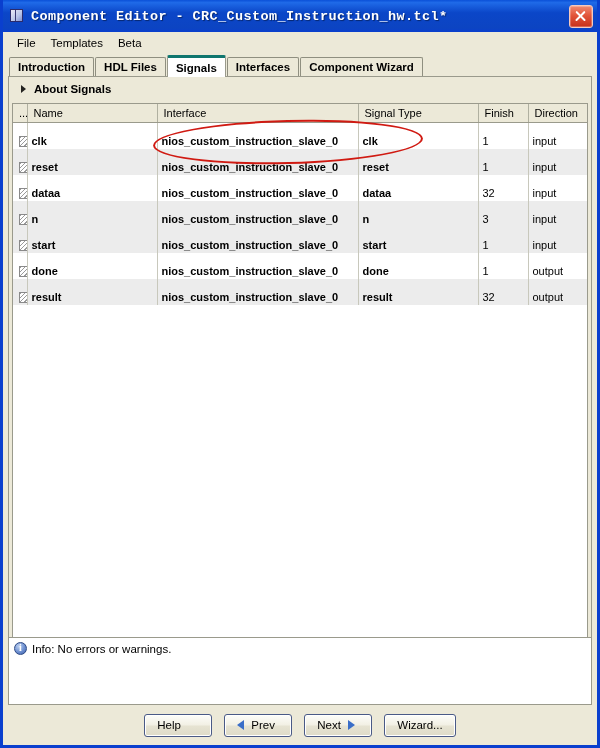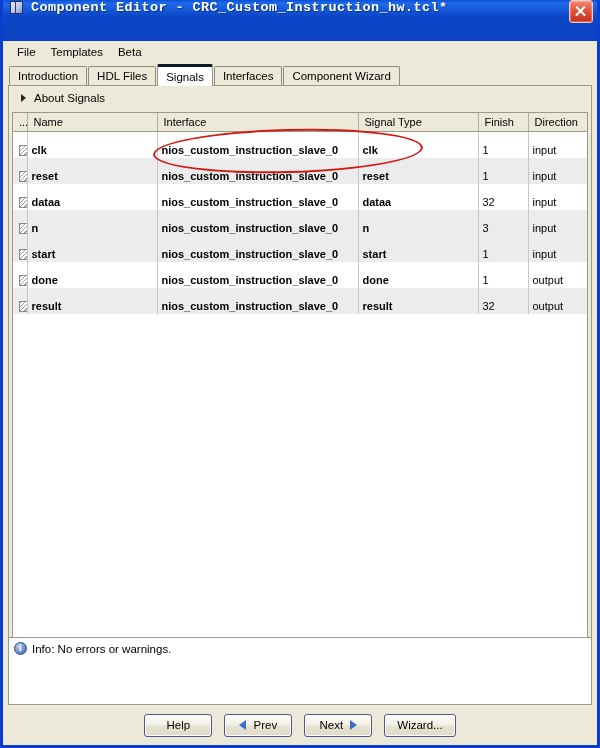--- a/index.html
+++ b/index.html
@@ -27,25 +27,25 @@
     left: 0; top: 0;
     width: 600px;
     height: 748px;
     box-sizing: border-box;
     border: 3px solid #0a3fce;
     border-top: none;
     background: #ece9d8;
   }
   .titlebar {
     position: relative;
-    height: 41px;
+    height: 32px;
     background: linear-gradient(to bottom,
         #0a50d8 0%, #1f6ae8 8%, #0b46c8 40%, #0c44c2 88%, #0a3fce 100%);
     display: flex;
-    align-items: flex-start;
+    align-items: center;
     padding: 0 2px 0 6px;
     box-sizing: border-box;
   }
   .title-icon {
     width: 16px; height: 16px;
     margin-right: 6px;
     position: relative;
     flex: 0 0 auto;
   }
   .title-icon .ico-book {
@@ -114,20 +114,21 @@
 
   
   .tabstrip {
     position: relative;
     height: 22px;
     padding-left: 6px;
     box-sizing: border-box;
     background: #ece9d8;
     display: flex;
     align-items: flex-end;
+    font-weight: bold;
   }
   .tab {
     position: relative;
     height: 19px;
     line-height: 19px;
     padding: 0 8px;
     font-size: 11.5px;
     color: #000;
     background: #ece9d8;
     border: 1px solid #8f8f80;
@@ -137,21 +138,21 @@
     box-sizing: border-box;
     cursor: pointer;
     white-space: nowrap;
     z-index: 1;
   }
   .tab.active {
     height: 22px;
     line-height: 21px;
     background: #ffffff;
     border: 1px solid #9a9a8c;
-    border-top: 3px solid #0f172a;
+    border-top: 3px solid #0f766e;
     border-bottom: none;
     z-index: 3;
     margin-bottom: -1px;
   }
   
   .panel {
     position: relative;
     margin: 0 5px;
     background: #ece9d8;
     border: 1px solid #9a9a8c;
@@ -169,21 +170,21 @@
     cursor: pointer;
   }
   .tri-right {
     width: 0; height: 0;
     border-left: 5px solid #000;
     border-top: 4px solid transparent;
     border-bottom: 4px solid transparent;
     margin-right: 8px;
     opacity: 0.85;
   }
-  .about-label { font-size: 11.5px; }
+  .about-label { font-size: 11.5px; font-weight: bold; }
 
   
   .table-wrap {
     position: absolute;
     left: 3px;
     top: 26px;
     right: 3px;
     height: 568px;
     background: #ffffff;
     border: 1px solid #9a9a8c;
@@ -338,21 +339,20 @@
     height: 23px;
     min-width: 68px;
     padding: 0 12px;
     background: linear-gradient(to bottom, #fdfdfa 0%, #f2f0e4 48%, #e6e3d2 52%, #dedbc8 100%);
     border: 1px solid #4a5a86;
     border-radius: 3px;
     font-size: 11.5px;
     color: #000;
     display: flex;
     align-items: center;
-    justify-content: center;
     gap: 7px;
     cursor: pointer;
     box-sizing: border-box;
     box-shadow: inset 0 0 0 1px #ffffff;
   }
   .arrow-left {
     width: 0; height: 0;
     border-right: 7px solid #3a6ec8;
     border-top: 5px solid transparent;
     border-bottom: 5px solid transparent;

